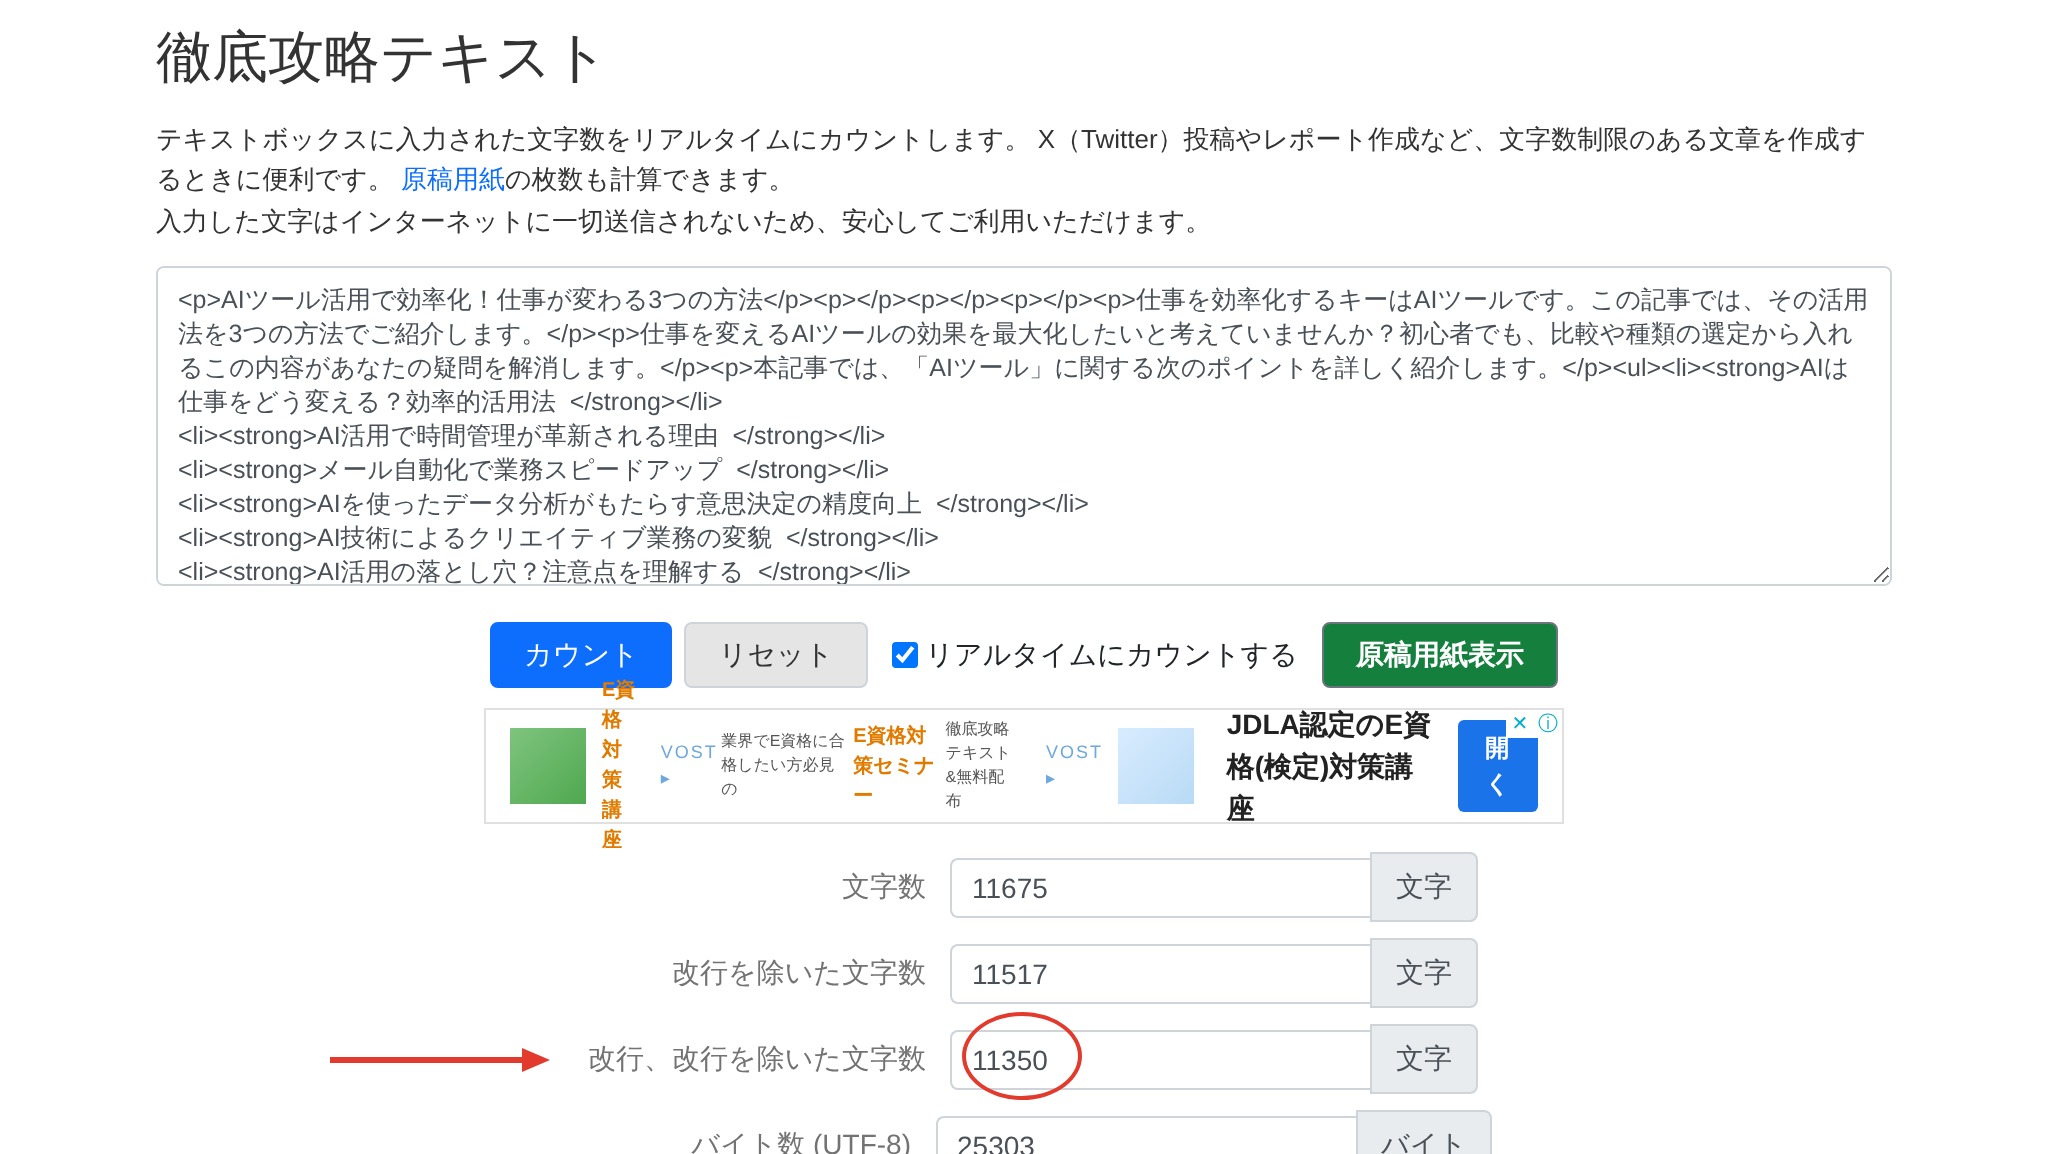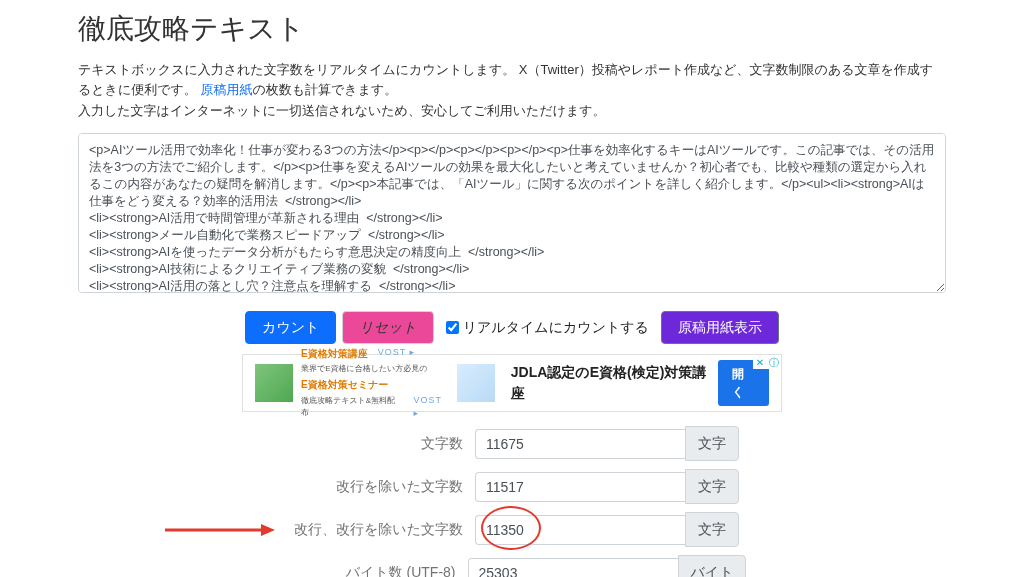--- a/index.html
+++ b/index.html
@@ -60,29 +60,29 @@
       font-size: 14px;
       cursor: pointer;
       line-height: 1.4;
     }
     .btn-primary {
       background: #0d6efd;
       color: #fff;
       border-color: #0d6efd;
     }
     .btn-outline {
-      background: #ec4899;
+      background: #e5e5e5;
       color: #333;
       border-color: #ced4da;
-      font-style: italic;
     }
     .btn-secondary {
-      background: #6d28d9;
+      background: #15803d;
       color: #fff;
       border-color: #6c757d;
+      font-weight: bold;
     }
     .checkbox-wrap {
       display: flex;
       align-items: center;
       gap: 4px;
       margin: 0 6px;
       font-size: 14px;
     }
     .ad-box {
       margin-top: 10px;
@@ -99,21 +99,21 @@
       padding: 0 12px;
       gap: 8px;
     }
     .ad-thumb {
       width: 38px;
       height: 38px;
       background: linear-gradient(135deg,#d9ecff 0%, #b8daf5 100%);
       flex-shrink: 0;
     }
     .ad-thumb.green { background: linear-gradient(135deg,#7fc47f,#4fa84f); }
-    .ad-left-col { display: flex; flex-direction: column; gap:2px; }
+    .ad-left-col { display: flex; flex-direction: row; gap:2px; }
     .ad-left-row { display:flex; align-items:center; gap:10px; font-size:9px; color:#444;}
     .ad-orange { color:#e07b00; font-weight:700; font-size:10px;}
     .ad-vost { font-size:9px; color:#6fa8dc; letter-spacing:1px;}
     .ad-main-text { font-size: 14px; font-weight: 700; color:#222; margin-left:8px; flex-grow:0; }
     .ad-btn {
       background:#1a73e8; color:#fff; border-radius:3px; padding:5px 14px; font-size:12px; font-weight:700; margin-left:auto;
     }
     .ad-info-icons {
       position:absolute; top:0; right:0; display:flex; gap:0px;
     }

